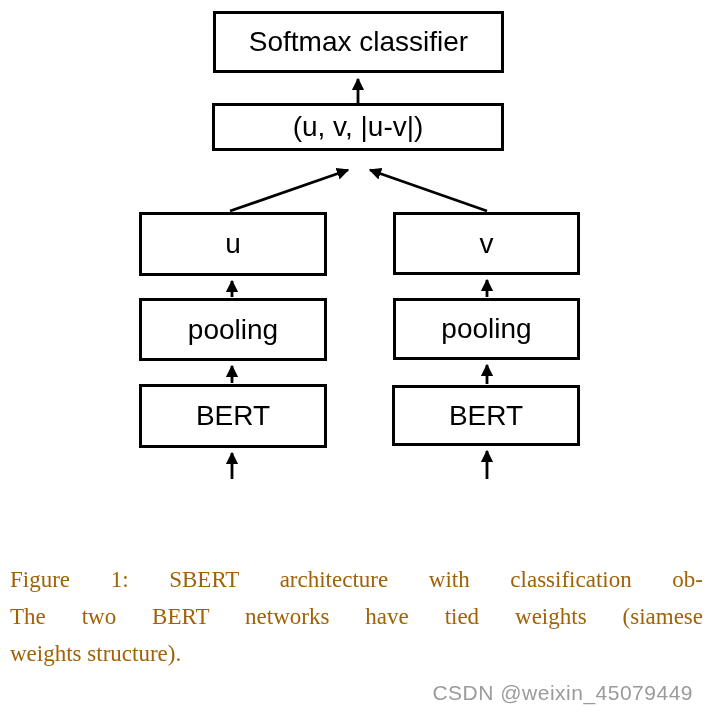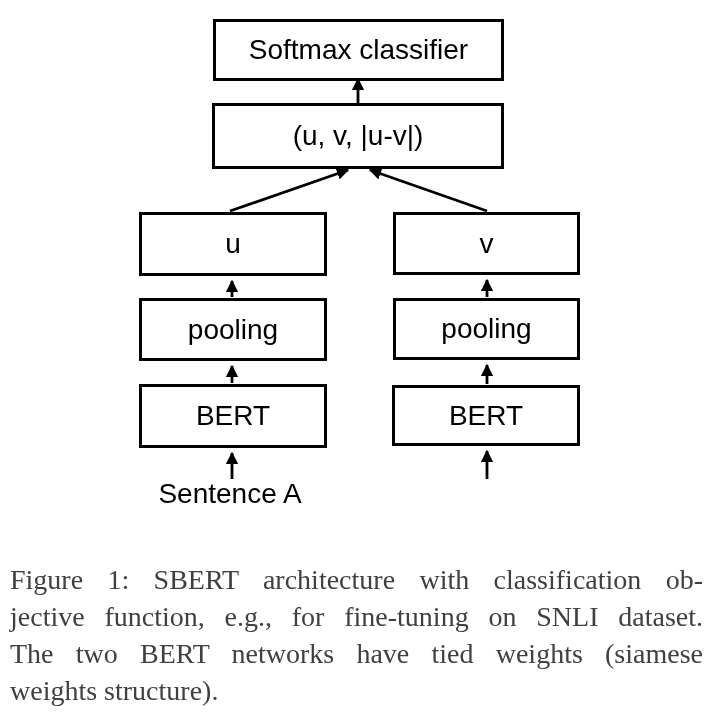--- a/index.html
+++ b/index.html
@@ -26,22 +26,22 @@
     box-sizing: border-box;
     border: 3px solid #000000;
     background: #ffffff;
     display: flex;
     align-items: center;
     justify-content: center;
     font-size: 28px;
     line-height: 1;
     color: #000000;
   }
-  .b-softmax { left: 213px; top: 11px;  width: 291px; height: 62px; margin-top: 8px; }
-  .b-concat  { left: 212px; top: 103px; width: 292px; height: 66px; }
+  .b-softmax { left: 213px; top: 11px;  width: 291px; height: 62px; }
+  .b-concat  { left: 212px; top: 103px; width: 292px; height: 48px; }
   .b-u       { left: 139px; top: 212px; width: 188px; height: 64px; }
   .b-v       { left: 393px; top: 212px; width: 187px; height: 63px; }
   .b-pool-a  { left: 139px; top: 298px; width: 188px; height: 63px; }
   .b-pool-b  { left: 393px; top: 298px; width: 187px; height: 62px; }
   .b-bert-a  { left: 139px; top: 384px; width: 188px; height: 64px; }
   .b-bert-b  { left: 392px; top: 385px; width: 188px; height: 61px; }
   .sent {
     position: absolute;
     top: 480px;
     transform: translateX(-50%);
@@ -50,23 +50,23 @@
     white-space: nowrap;
   }
   .sent-a { left: 230px; }
   .sent-b { left: 487px; }
   .caption {
     position: absolute;
     left: 10px;
     top: 561px;
     width: 693px;
     font-family: "Liberation Serif", serif;
-    font-size: 28px;
+    font-size: 23px;
     line-height: 37px;
-    color: #404040;
+    color: #a16207;
   }
   .cap-line.just {
     text-align: justify;
     text-align-last: justify;
   }
   .watermark {
     position: absolute;
     right: 17px;
     top: 681px;
     font-family: "Liberation Sans", sans-serif;
@@ -126,24 +126,23 @@
   </div>
 
   <div class="box b-bert-a">
     <span>BERT</span>
   </div>
 
   <div class="box b-bert-b">
     <span>BERT</span>
   </div>
 
-  <div class="sent sent-a">Sentence A</div>
 
 
   <div class="caption">
     <div class="cap-line just">Figure 1: SBERT architecture with classification ob-</div>
-    <div class="cap-line just">jective function, e.g., for fine-tuning on SNLI dataset.</div>
     <div class="cap-line just">The two BERT networks have tied weights (siamese</div>
     <div class="cap-line">weights structure).</div>
   </div>
 
+  <div class="watermark">CSDN @weixin_45079449</div>
 
 </div>
 
 </body></html>

